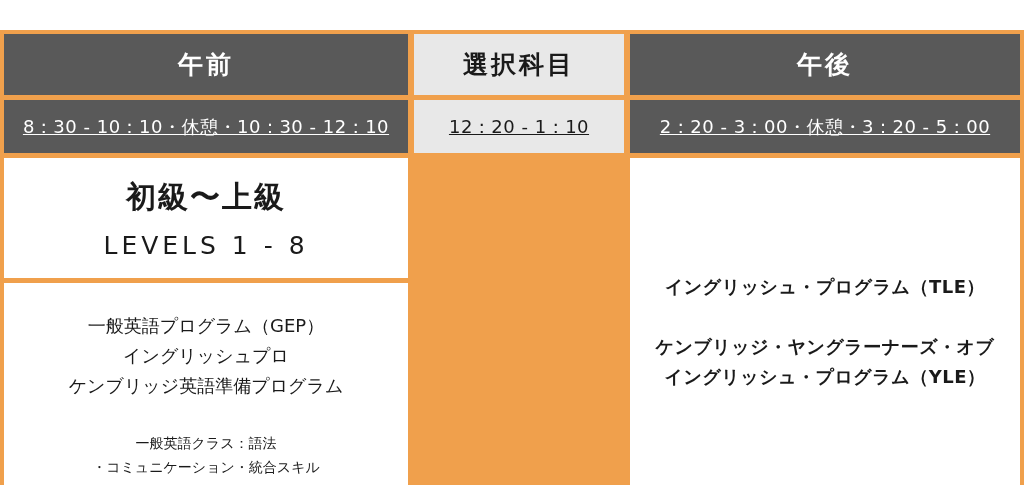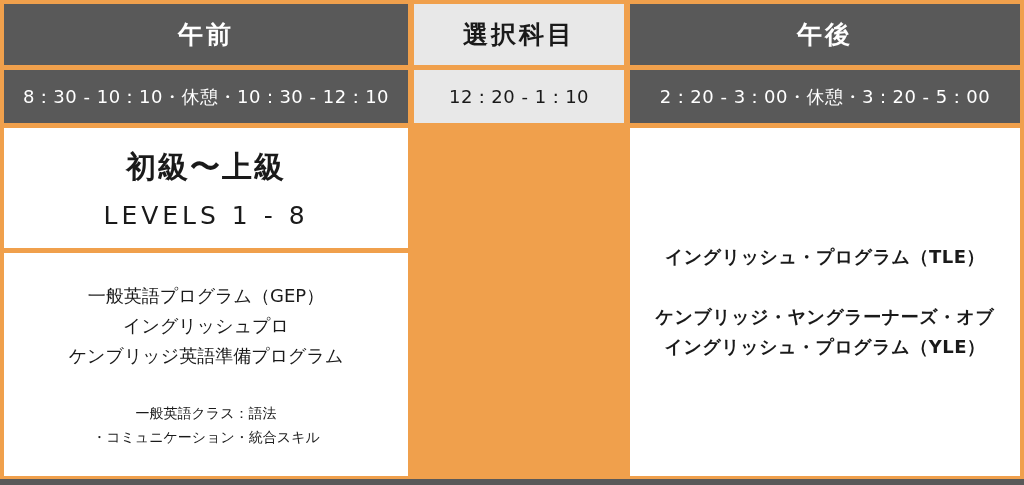--- a/index.html
+++ b/index.html
@@ -11,21 +11,21 @@
   }
   * { margin: 0; padding: 0; box-sizing: border-box; }
   html, body { background: #ffffff; }
   body {
     width: 1024px;
     height: 485px;
     overflow: hidden;
     font-family: "DejaVu Sans", "Liberation Sans", sans-serif;
     color: var(--text-dark);
   }
-  .page { width: 1024px; height: 351px; }
+  .page { width: 1024px; height: 351px; margin-top: 30px; }
 
   .board {
     width: 1024px;
     height: 479px;
     background: var(--orange);
     padding: 4px 4px 3px 4px;
     display: grid;
     grid-template-columns: 404px 210px 1fr;
     gap: 6px;
   }
@@ -48,20 +48,21 @@
 
   .header-cell {
     font-size: 25px;
     font-weight: bold;
     letter-spacing: 3px;
   }
   .time-cell {
     font-size: 18px;
     letter-spacing: 0.5px;
     white-space: nowrap;
+    text-decoration: underline;
   }
 
   
   .split-body {
     display: grid;
     grid-template-rows: 120px 1fr;
     gap: 5px;
     background: var(--orange);
     min-height: 0;
   }

